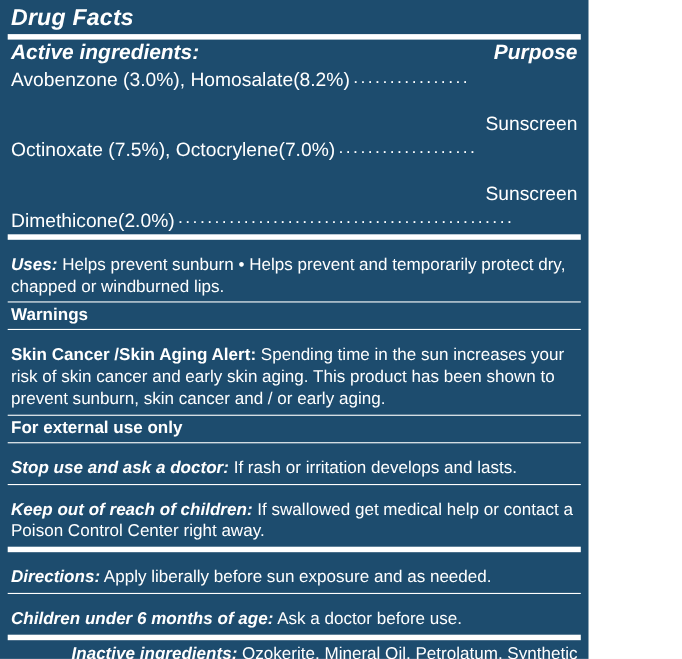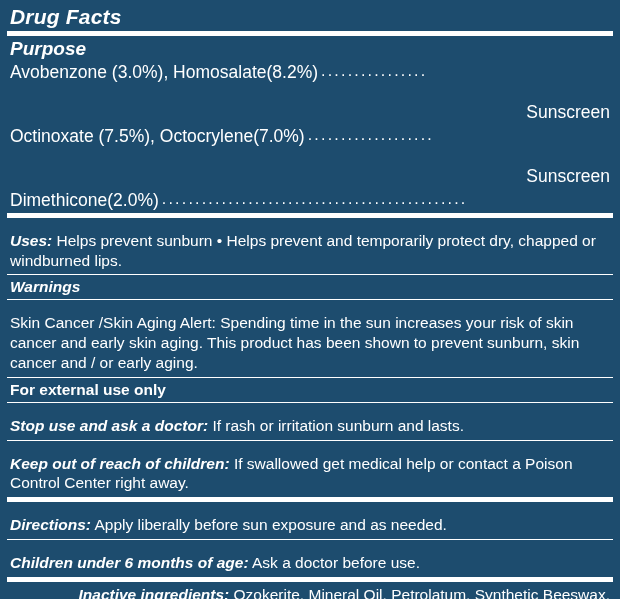--- a/index.html
+++ b/index.html
@@ -5,21 +5,21 @@
   html, body {
     margin: 0;
     padding: 0;
     background: #ffffff;
   }
   body {
     font-family: "Liberation Sans", sans-serif;
   }
   .panel {
     position: relative;
-    width: 620px;
+    width: 535px;
     height: 599px;
     box-sizing: border-box;
     background: #1d4c6e;
     color: #ffffff;
     padding: 4px 6px 0 6px;
     overflow: hidden;
   }
   .title {
     font-size: 21px;
     font-weight: bold;
@@ -64,30 +64,29 @@
     position: relative;
     top: -1px;
   }
   .ing-purpose { flex: 0 0 auto; margin-top: 40px; }
   .para {
     font-size: 15.5px;
     line-height: 1.28;
     padding: 13px 4px 4px 4px;
   }
   .para b, .lead {
-    font-weight: normal;
+    font-weight: bold;
   }
   .lead-i {
     font-weight: bold;
     font-style: italic;
   }
   .section-label {
     font-size: 15.5px;
     font-weight: bold;
-    font-style: italic;
     padding: 3px 4px 3px 4px;
   }
   .bold-line {
     font-size: 15.5px;
     font-weight: bold;
     padding: 3px 4px 3px 4px;
   }
   .questions {
     font-size: 15.5px;
     font-weight: bold;
@@ -103,20 +102,21 @@
 </head>
 <body>
 
 <div class="panel">
 
   <div class="title">Drug Facts</div>
 
   <div class="rule-thick"></div>
 
   <div class="row-head">
+    <span>Active ingredients:</span>
     <span>Purpose</span>
   </div>
 
   <div class="ing-line">
     <span class="ing-name">Avobenzone (3.0%), Homosalate(8.2%)</span>
     <span class="dots">................</span>
     <span class="ing-purpose">Sunscreen</span>
   </div>
 
   <div class="ing-line">
@@ -146,21 +146,21 @@
     <span class="lead">Skin Cancer /Skin Aging Alert:</span><span> Spending time in the sun increases your risk of skin cancer and early skin aging. This product has been shown to prevent sunburn, skin cancer and / or early aging.</span>
   </div>
 
   <div class="rule-thin"></div>
 
   <div class="bold-line">For external use only</div>
 
   <div class="rule-thin"></div>
 
   <div class="para">
-    <span class="lead-i">Stop use and ask a doctor:</span><span> If rash or irritation sunburn and lasts.</span>
+    <span class="lead-i">Stop use and ask a doctor:</span><span> If rash or irritation develops and lasts.</span>
   </div>
 
   <div class="rule-thin"></div>
 
   <div class="para">
     <span class="lead-i">Keep out of reach of children:</span><span> If swallowed get medical help or contact a Poison Control Center right away.</span>
   </div>
 
   <div class="rule-thick"></div>
 

